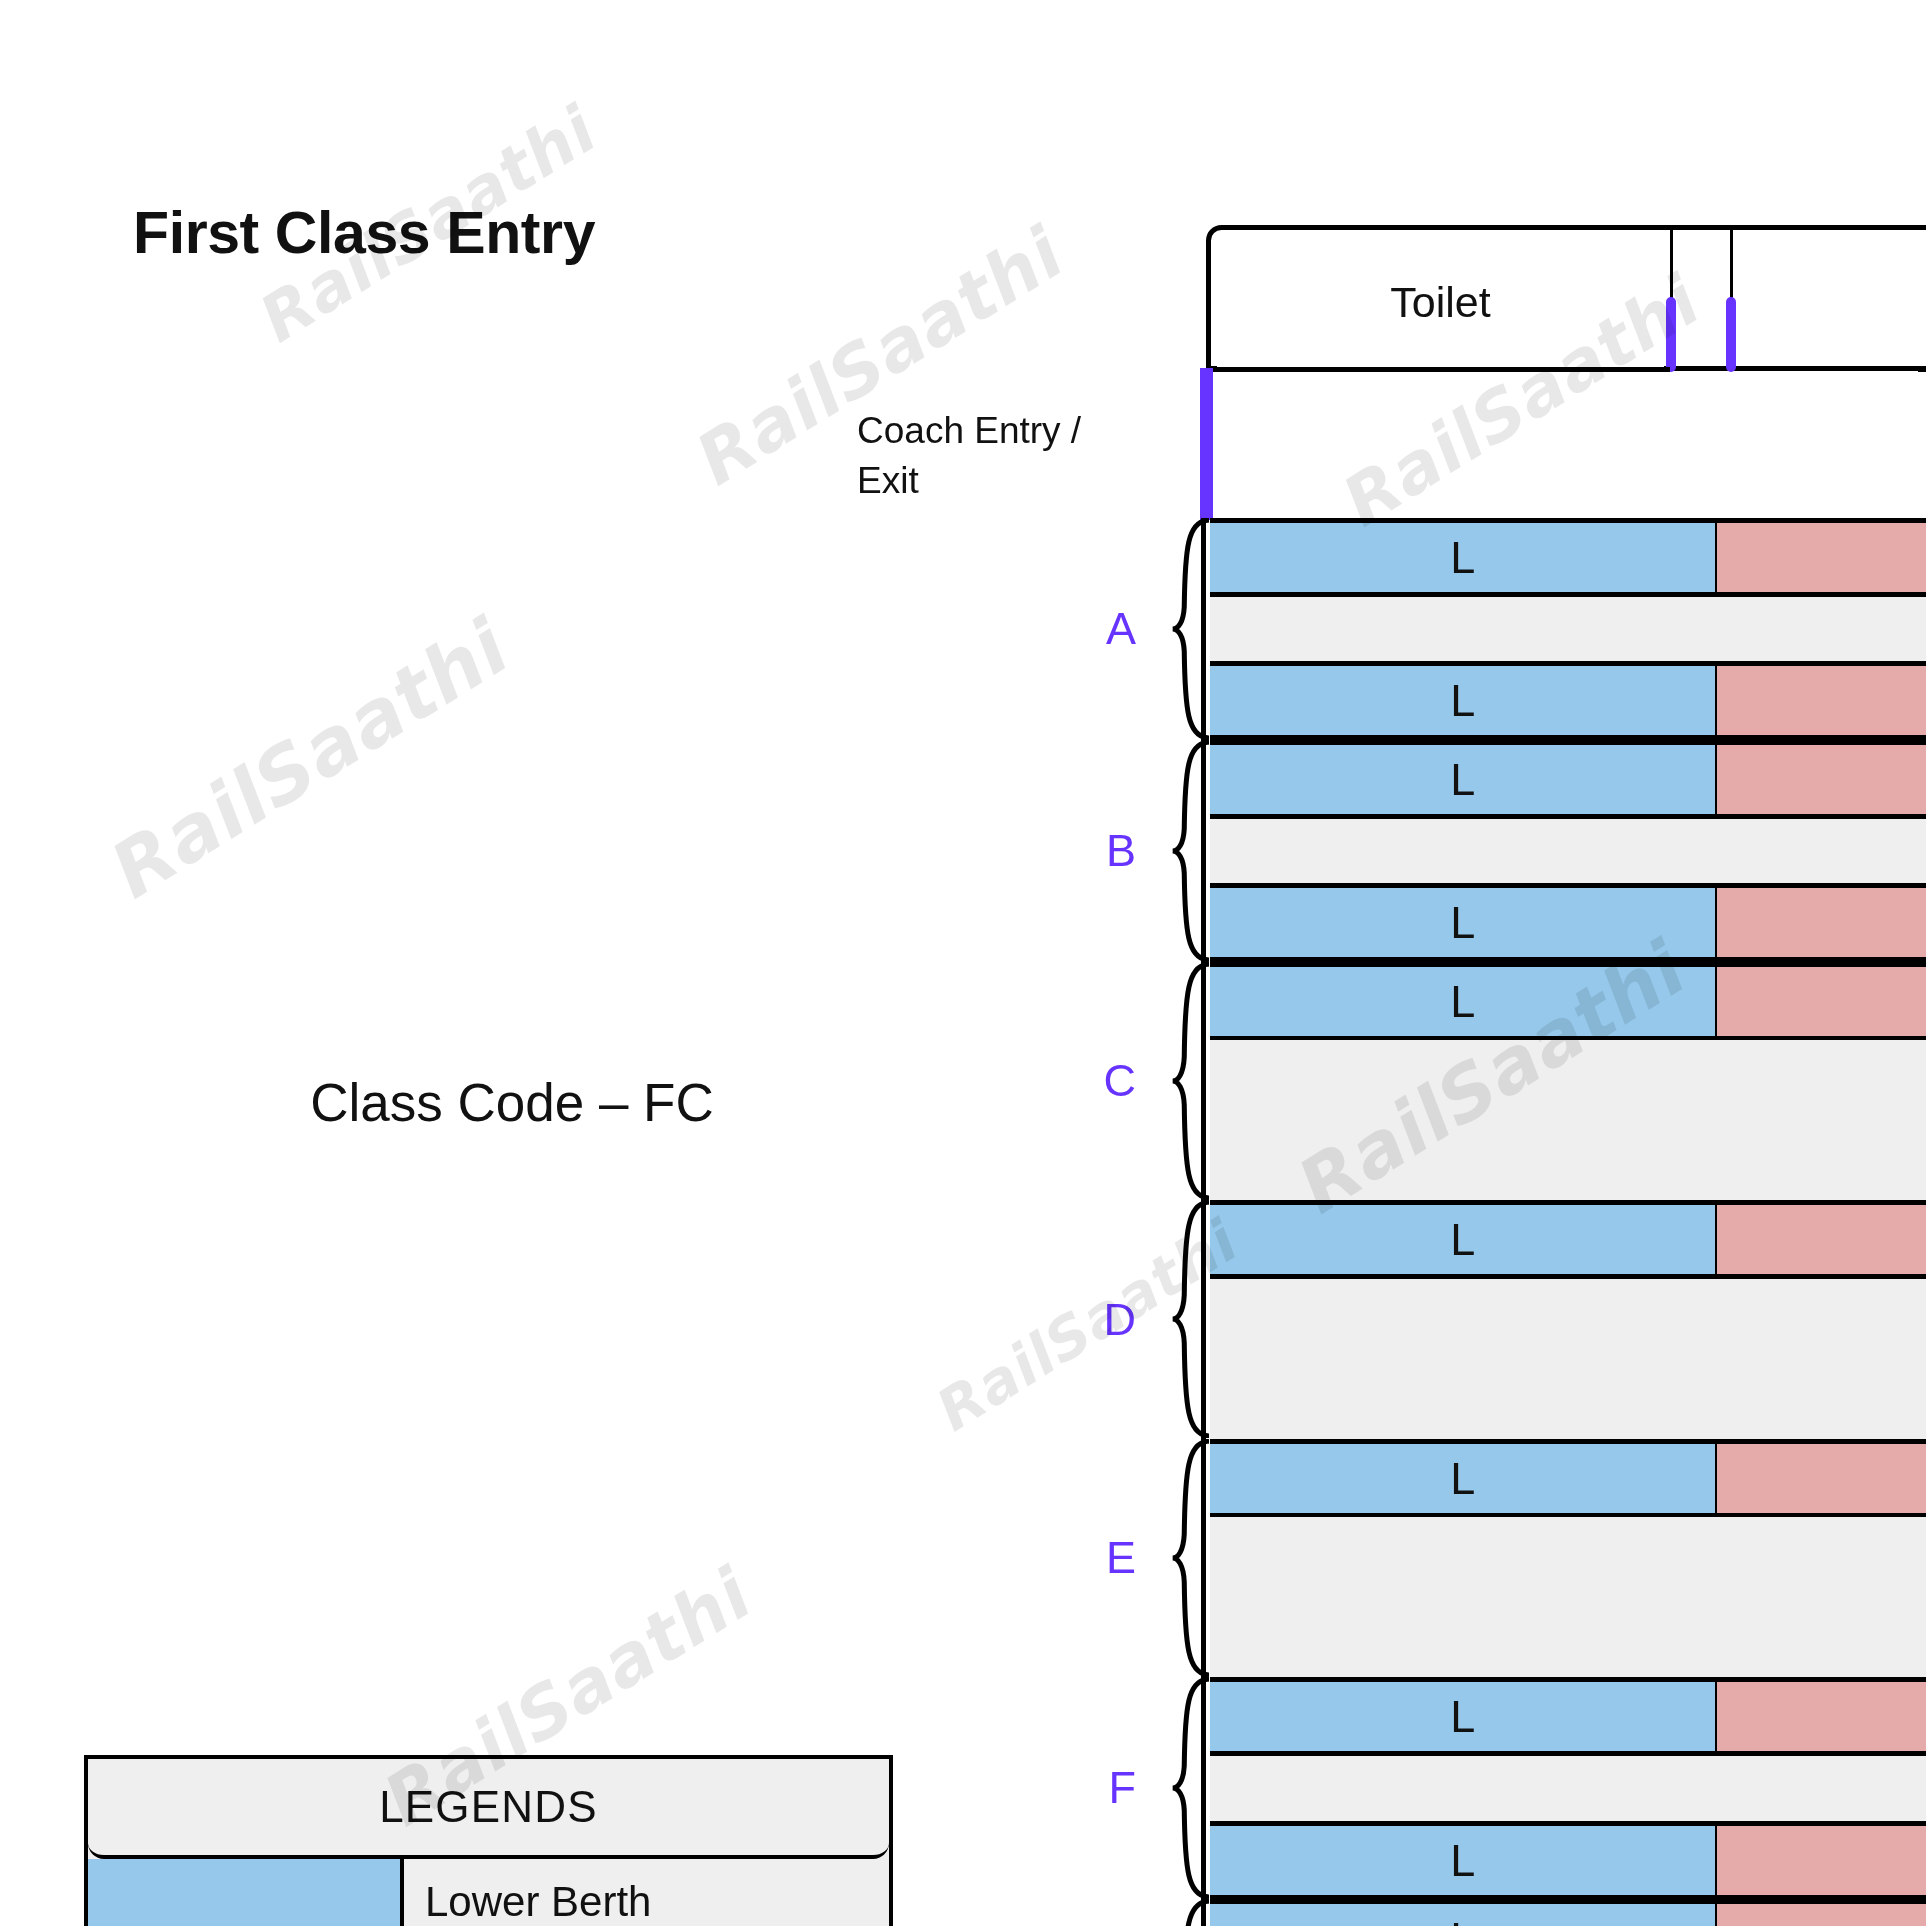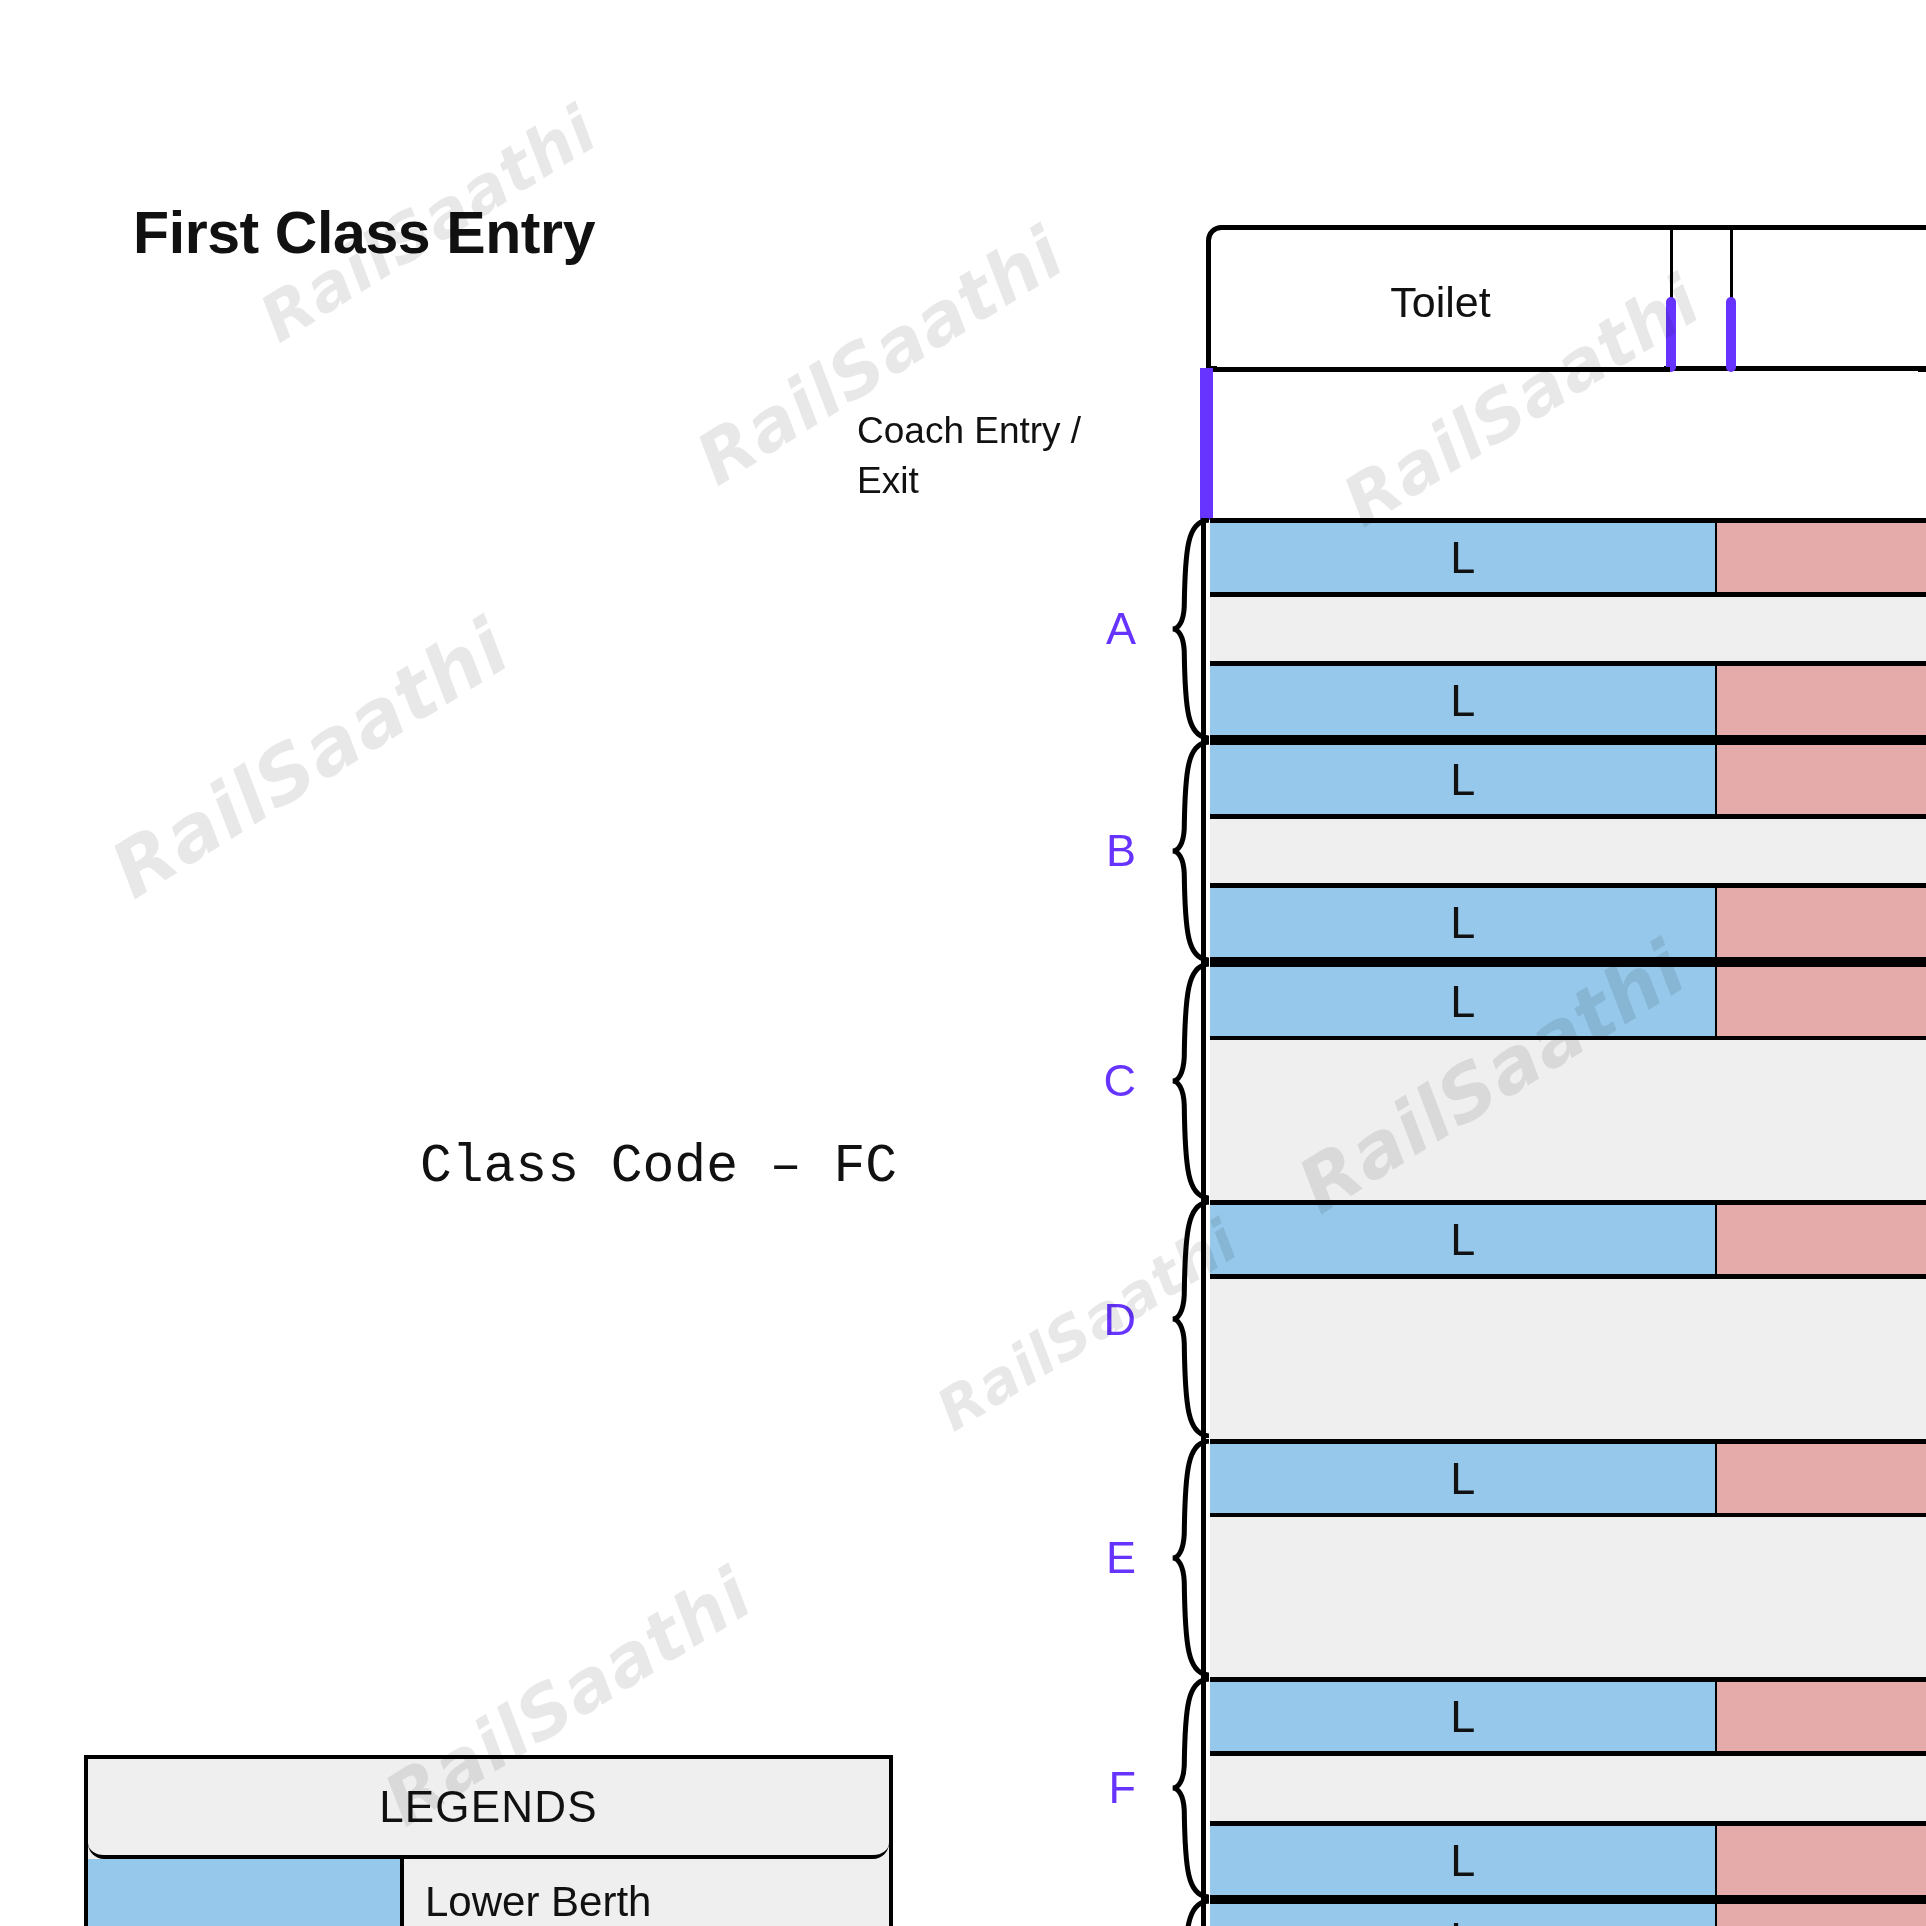--- a/index.html
+++ b/index.html
@@ -8,21 +8,21 @@
 
   
   #watermarks{position:absolute;inset:0;pointer-events:none;z-index:5;}
   .wm{position:absolute;font-family:"DejaVu Sans",sans-serif;font-weight:bold;
       font-style:italic;color:#000;opacity:.085;white-space:nowrap;
       transform:rotate(-32deg);transform-origin:left top;letter-spacing:0.8px;}
 
   
   #title{position:absolute;left:133px;top:196px;width:847px;
          font-size:59px;font-weight:bold;line-height:1.28;letter-spacing:-0.4px;}
-  #codes{position:absolute;left:127px;top:1129px;width:770px;text-align:right;font-family:Liberation Mono, monospace;}
+  #codes{position:absolute;left:127px;top:1065px;width:770px;text-align:center;}
   .codeline{font-size:53px;line-height:1.45;letter-spacing:0px;}
 
   
   #legends{position:absolute;left:84px;top:1755px;width:809px;
            border:4.2px solid #000;background:#efefef;box-sizing:border-box;}
   .lg-head{height:96px;display:flex;align-items:center;justify-content:center;
            font-size:44px;letter-spacing:1.2px;border-bottom:4.2px solid #000;border-radius:16px;}
   .lg-row{display:flex;height:86px;border-bottom:4.2px solid #000;}
   .lg-swatch{width:316px;border-right:4.2px solid #000;box-sizing:border-box;
              position:relative;}

